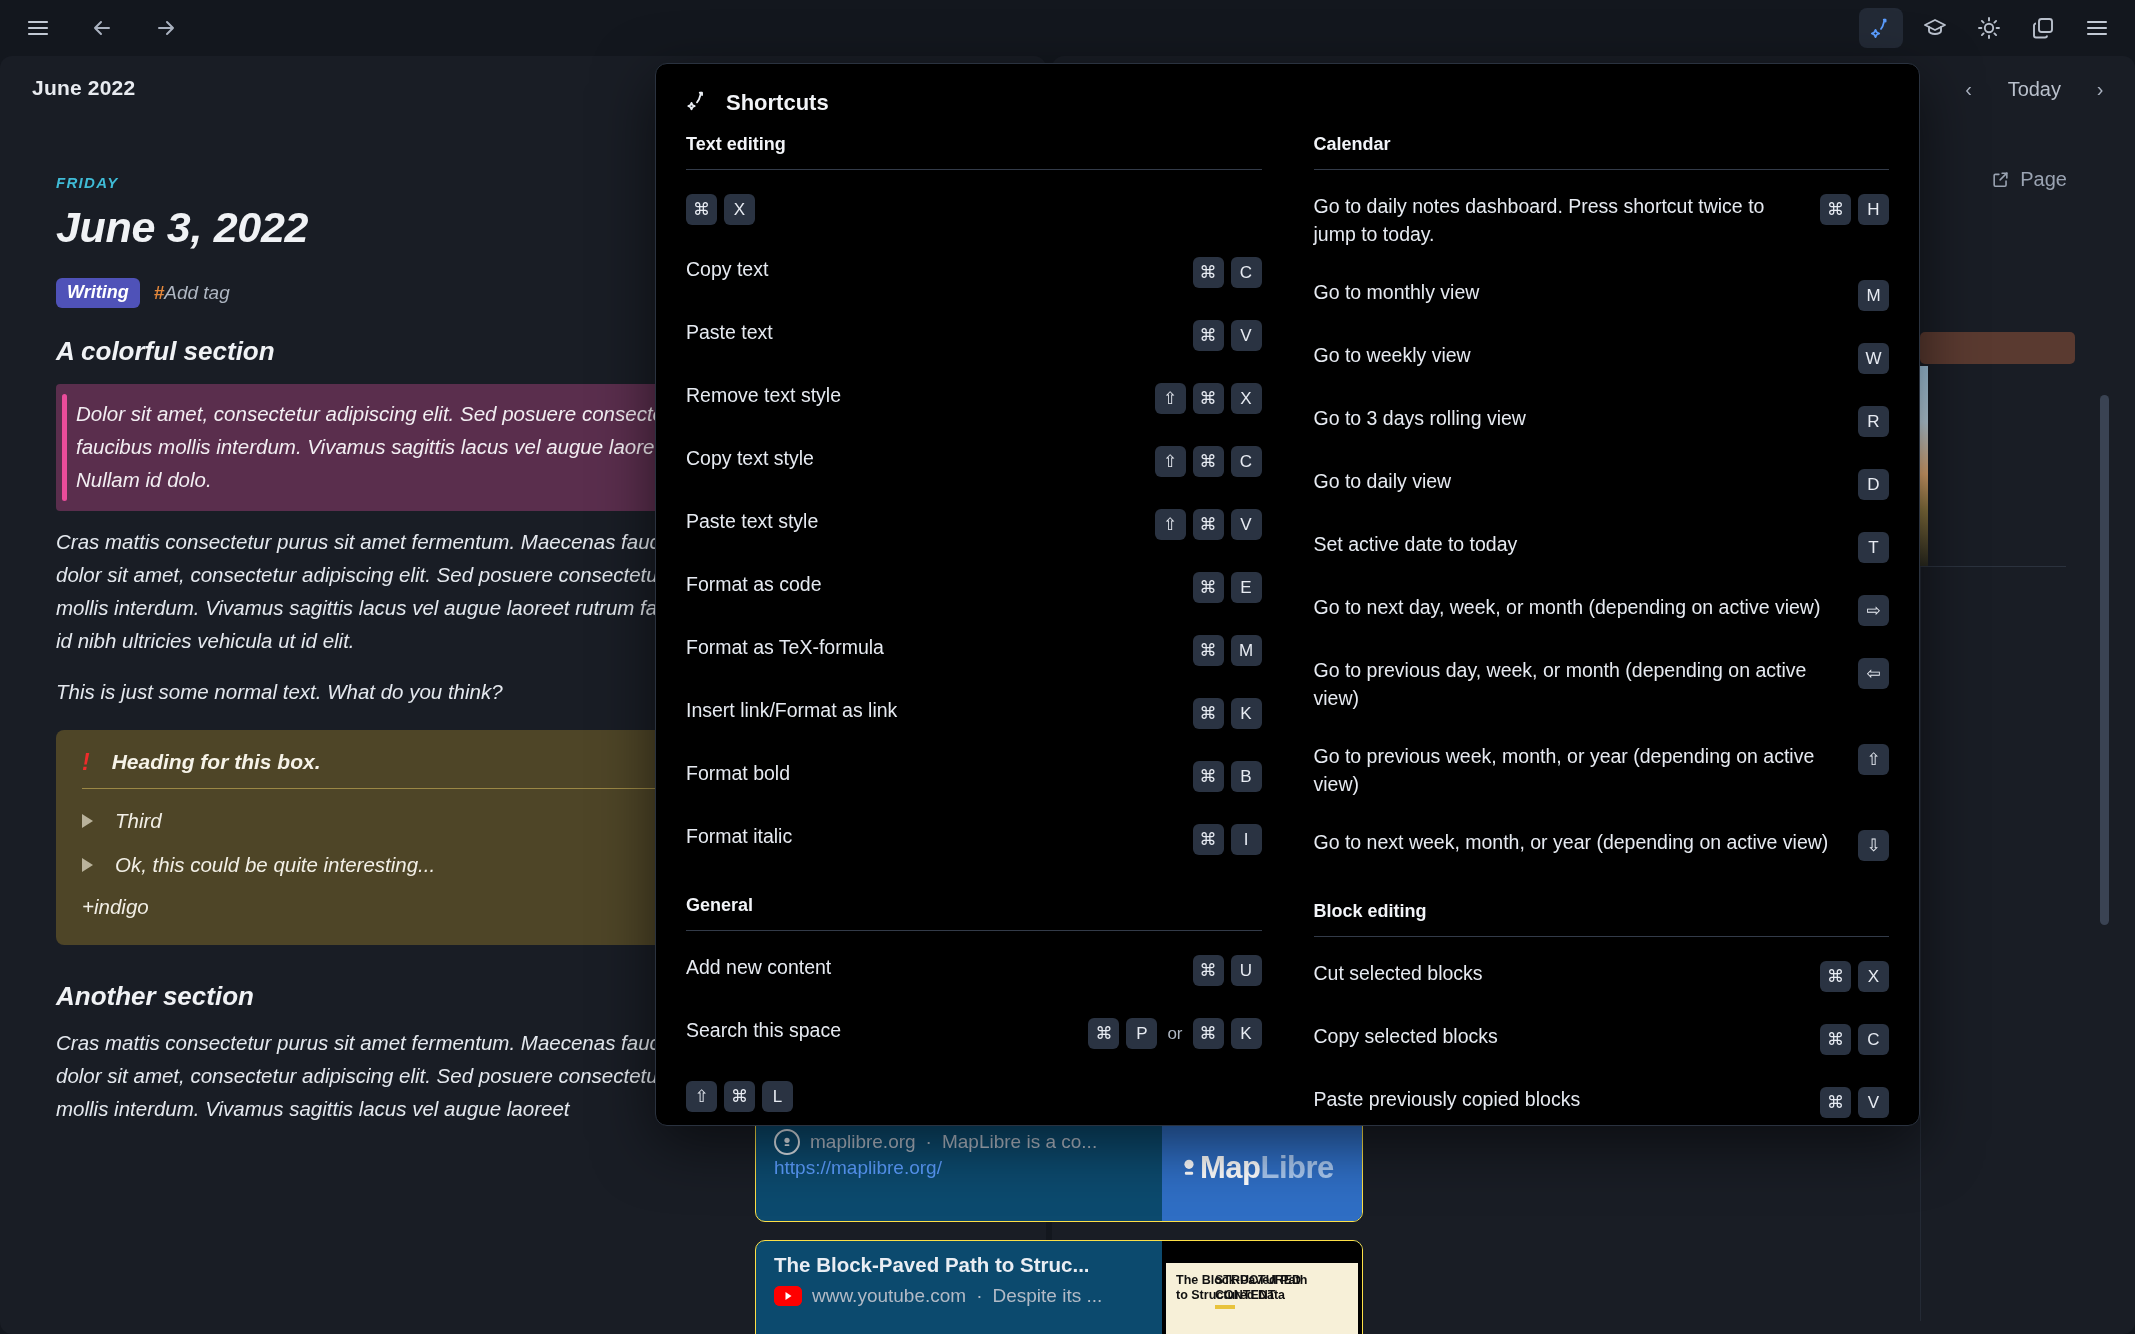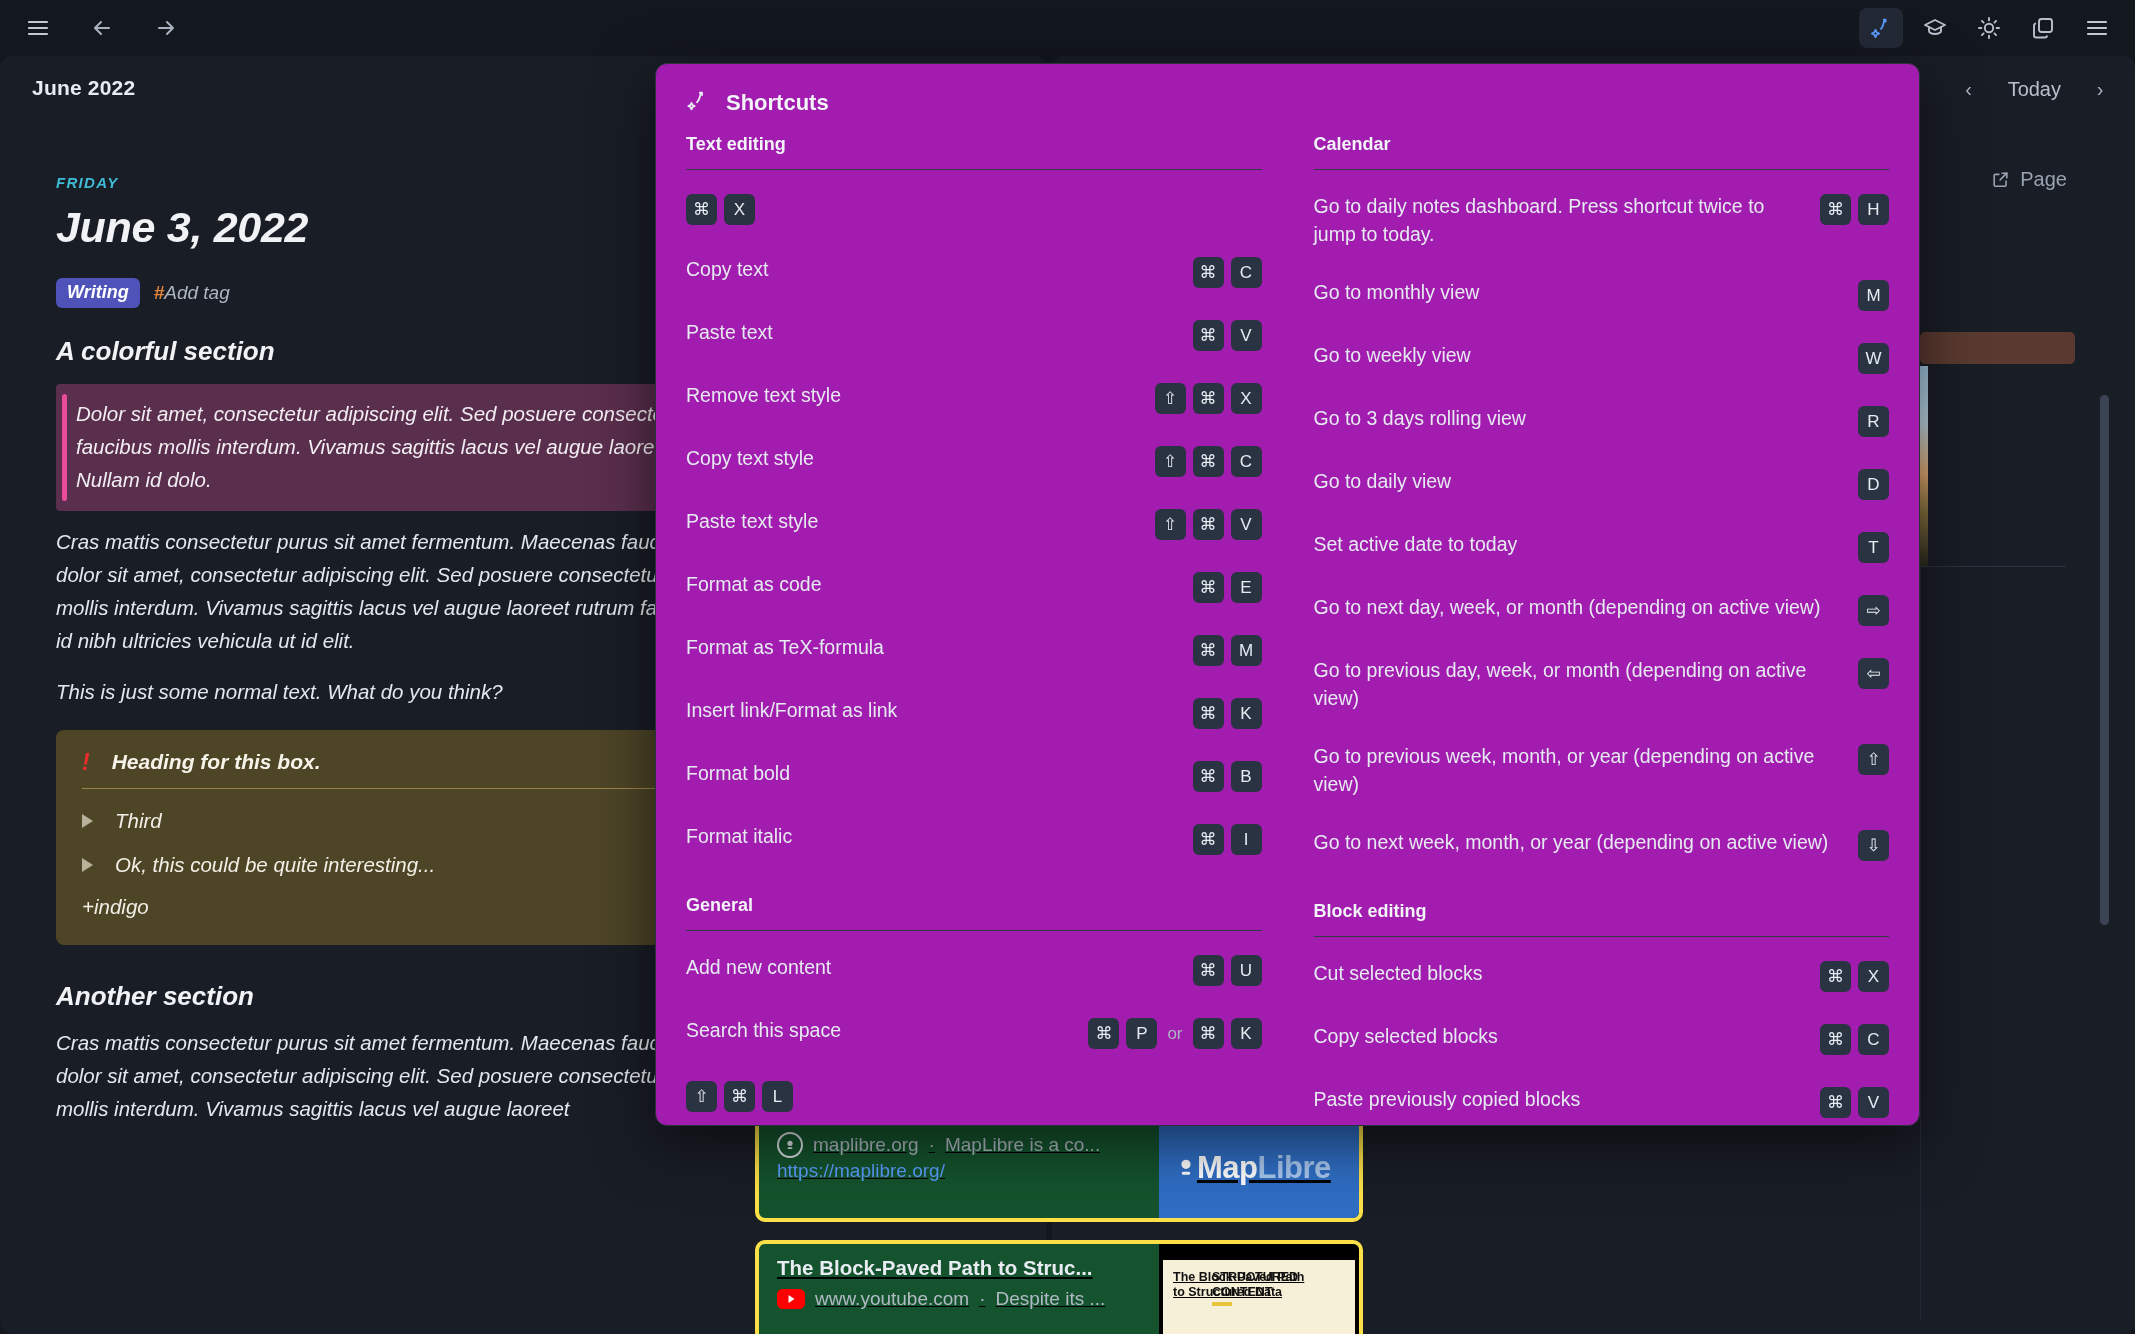--- a/index.html
+++ b/index.html
@@ -58,40 +58,40 @@
   .r-page{position:absolute;right:68px;top:168px;display:flex;align-items:center;gap:10px;color:#9aa3b2;font-size:20px;z-index:2;}
   .brownblock{position:absolute;left:1920px;top:332px;width:155px;height:32px;background:#5a3a30;border-radius:5px;z-index:1;}
   .photo-sliver{position:absolute;left:1920px;top:366px;width:8px;height:200px;z-index:1;
       background:linear-gradient(180deg,#9fc3dc 0%,#bcd2e0 28%,#e0a871 54%,#8a7540 72%,#2a2a20 100%);}
   .hair1{position:absolute;left:1920px;top:566px;width:146px;height:1px;background:#2b323e;z-index:1;}
   .vline{position:absolute;left:1920px;top:366px;width:1px;height:955px;background:#242a35;z-index:1;}
   .sb-a{position:absolute;left:1904px;top:400px;width:9px;height:240px;background:#3a4353;border-radius:5px;z-index:2;}
   .sb-b{position:absolute;left:2100px;top:395px;width:9px;height:530px;background:#3a4353;border-radius:5px;z-index:2;}
 
   
-  .card{position:absolute;background:#14532d;border:4px solid #fde047;border-radius:10px;overflow:hidden;display:flex;text-decoration:underline;}
+  .card{position:absolute;background:#0c4a6e;border:1px solid #fde047;border-radius:10px;overflow:hidden;display:flex;}
   .card-a{left:755px;top:1114px;width:608px;height:108px;}
   .card-b{left:755px;top:1240px;width:608px;height:110px;}
   .card-body{flex:1;padding:12px 18px;min-width:0;}
   .card-title{color:#e9edf3;font-size:20.5px;font-weight:bold;white-space:nowrap;overflow:hidden;}
   .card-meta{display:flex;align-items:center;gap:10px;color:#b2bac6;font-size:19px;white-space:nowrap;overflow:hidden;margin-top:2px;}
   .card-url{color:#5b9dff;font-size:19px;margin-top:2px;}
   .fav{width:26px;height:26px;border-radius:50%;flex:0 0 auto;display:flex;align-items:center;justify-content:center;}
   .fav-ml{border:2px solid #dfe4ea;}
   .fav-yt{background:#ff0000;border-radius:6px;width:28px;height:20px;}
   .thumb-ml{width:200px;background:#2f6ec4;display:flex;align-items:center;color:#fff;font-size:31px;font-weight:bold;letter-spacing:-.5px;padding-left:16px;}
   .thumb-ml .lite{color:#a8c7ef;}
   .thumb-yt{width:200px;background:#000;display:flex;align-items:flex-end;padding:0 0 6px 0;}
   .thumb-yt-inner{background:#f7f0d8;margin:0 4px;height:80px;width:100%;padding:10px;position:relative;}
   .thumb-yt-inner span{font-size:12.5px;font-weight:bold;color:#111;line-height:15px;display:block;width:135px;}
   .yt-badge{position:absolute;right:8px;top:10px;font-size:6px;font-weight:bold;color:#111;line-height:7px;}
   .yt-badge i{display:block;width:20px;height:4px;background:#e8c33c;margin-top:2px;}
 
   
-  .modal{position:absolute;left:655px;top:63px;width:1265px;height:1063px;background:#a21caf;
+  .modal{position:absolute;left:655px;top:63px;width:1265px;height:1063px;background:#000000;
          border:1px solid #2a323f;border-radius:12px;box-shadow:0 18px 60px rgba(0,0,0,.55);z-index:20;overflow:hidden;}
   .modal-head{display:flex;align-items:center;gap:18px;padding:26px 0 0 30px;}
   .modal-title{color:#f2f4f8;font-size:22px;font-weight:bold;}
   .cols{display:flex;padding:18px 30px 0 30px;gap:52px;}
   .col{flex:1;min-width:0;}
   .sec-title{color:#f2f4f8;font-size:18px;font-weight:bold;padding-bottom:14px;}
   .sec-rule{height:1px;background:#333b49;margin-bottom:6px;}
   .row{display:flex;align-items:flex-start;justify-content:space-between;gap:18px;padding:16px 0 14px;}
   .row-label{color:#e6eaf1;font-size:19.5px;line-height:28px;flex:1;min-width:0;}
   .keys{display:flex;align-items:center;gap:7px;flex:0 0 auto;padding-top:2px;}

